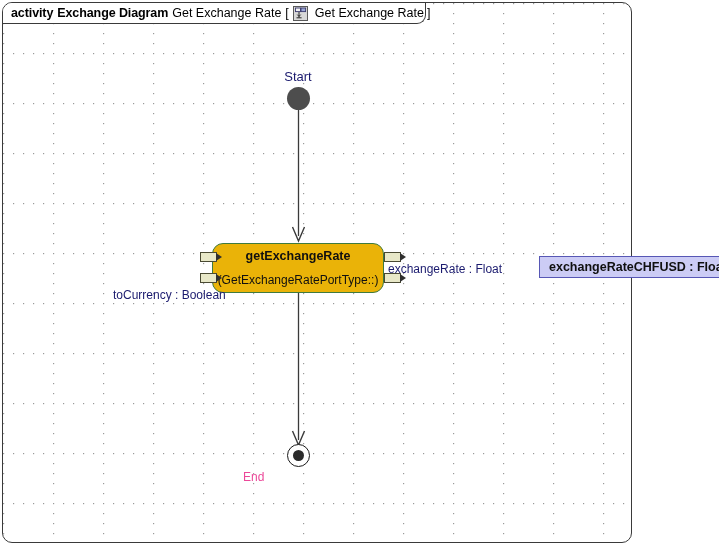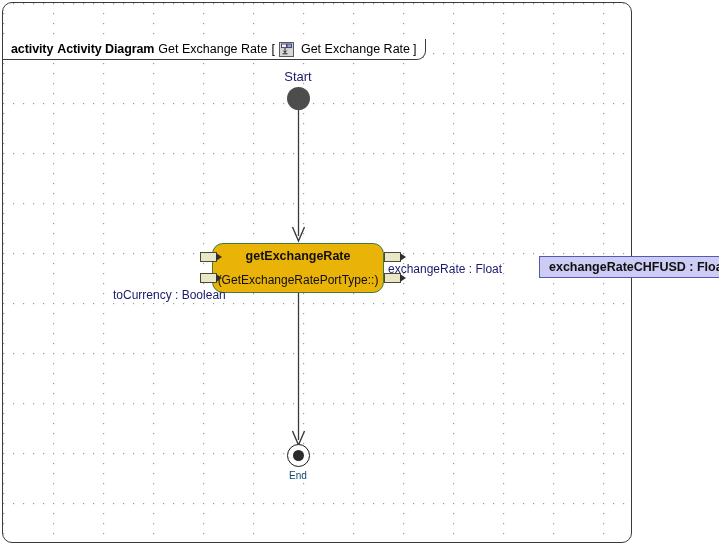--- a/index.html
+++ b/index.html
@@ -40,21 +40,20 @@
     border-bottom: 1.4px solid #3a3a3a;
     border-bottom-right-radius: 9px;
     background: #ffffff;
     display: flex;
     align-items: center;
     padding: 0 7px 0 8px;
     white-space: nowrap;
     z-index: 6;
     font-size: 12.5px;
     color: #000000;
-    margin-top: 36px;
   }
   #frame-header .kw {
     font-weight: bold;
     letter-spacing: -0.1px;
   }
   #frame-header .nm {
     margin-left: 4px;
   }
   #frame-header .brk {
     margin-left: 4px;
@@ -147,23 +146,22 @@
     height: 11px;
     margin: -5.5px 0 0 -5.5px;
     border-radius: 50%;
     background: #2b2b2b;
   }
   #final-label {
     position: absolute;
     left: 240px;
     top: 467px;
     width: 110px;
-    text-align: center;
-    font-size: 10px;
-    color: #0c4a6e;
+    font-size: 12px;
+    color: #ec4899;
   }
 
   
   #action-node {
     position: absolute;
     left: 209px;
     top: 240px;
     width: 172px;
     height: 50px;
     box-sizing: border-box;
@@ -312,21 +310,21 @@
     <div class="pin-label" id="label-to">toCurrency : Boolean</div>
     <div class="pin-label" id="label-exrate">exchangeRate : Float</div>
 
     <div id="final-node"></div>
     <div id="final-label">End</div>
 
   </div>
 
   <div id="frame-header" style="width: 423px;">
     <span class="kw">activity</span>
-    <span class="kw nm">Activity Diagram</span>
+    <span class="kw nm">Exchange Diagram</span>
     <span class="nm">Get Exchange Rate</span>
     <span class="brk">[</span>
     <span class="hdr-icon">
       <svg width="15" height="15" viewBox="0 0 15 15">
         <rect x="0.5" y="0.5" width="14" height="14" fill="#d8d8d8" stroke="#5a5a5a" stroke-width="1"></rect>
         <rect x="2.5" y="2" width="5" height="3.6" fill="#f2f2f2" stroke="#3a3a6e" stroke-width="0.9"></rect>
         <rect x="8" y="2" width="4.6" height="3.6" fill="#9aa7d6" stroke="#3a3a6e" stroke-width="0.9"></rect>
         <line x1="6" y1="6" x2="6" y2="11.5" stroke="#2a2a2a" stroke-width="1"></line>
         <line x1="3.5" y1="11.8" x2="8.6" y2="11.8" stroke="#2a2a2a" stroke-width="1"></line>
         <polyline points="4.3,8.6 6,10.4 7.7,8.6" fill="none" stroke="#2a2a2a" stroke-width="1"></polyline>

